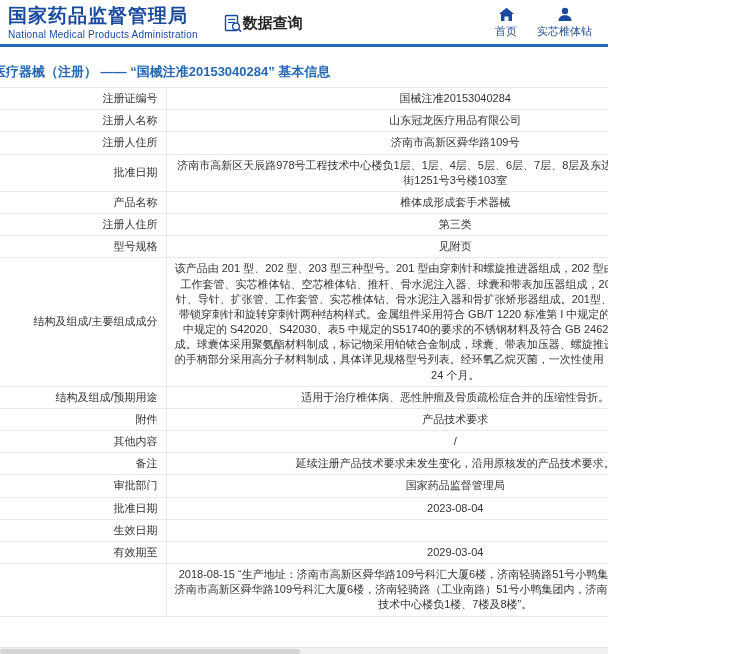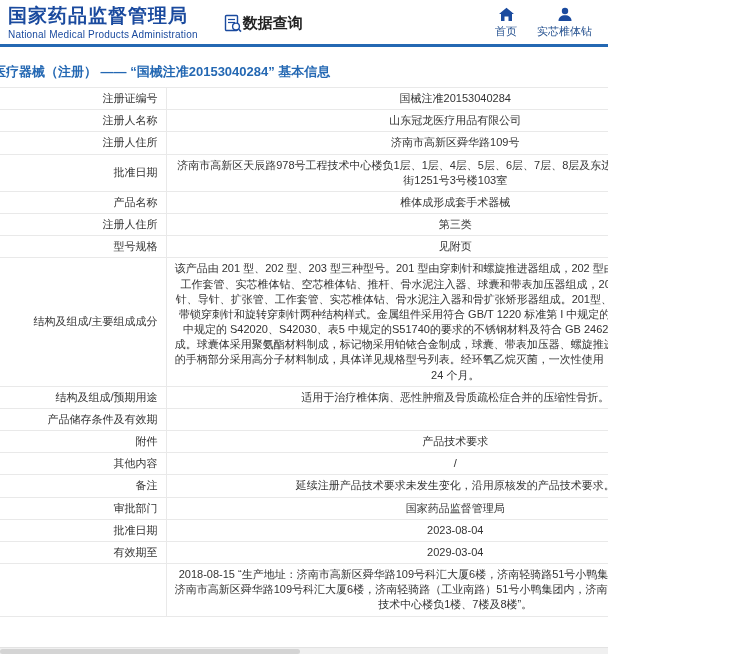--- a/index.html
+++ b/index.html
@@ -116,44 +116,44 @@
         </tr>
         <tr>
           <td class="label-cell">结构及组成/主要组成成分</td>
           <td class="value-cell">该产品由 201 型、202 型、203 型三种型号。201 型由穿刺针和螺旋推进器组成，202 型由穿刺针、导针、扩张管、工作套管、实芯椎体钻、空芯椎体钻、推杆、骨水泥注入器、球囊和带表加压器组成，203 型由螺旋推进器、穿刺针、导针、扩张管、工作套管、实芯椎体钻、骨水泥注入器和骨扩张矫形器组成。201型、202 型和 203 型穿刺针分带锁穿刺针和旋转穿刺针两种结构样式。金属组件采用符合 GB/T 1220 标准第 I 中规定的S30210、S30408 或表 4 中规定的 S42020、S42030、表5 中规定的S51740的要求的不锈钢材料及符合 GB 24627 标准的镍钛合金材料制成。球囊体采用聚氨酯材料制成，标记物采用铂铱合金制成，球囊、带表加压器、螺旋推进器、骨扩张矫形器及器械的手柄部分采用高分子材料制成，具体详见规格型号列表。经环氧乙烷灭菌，一次性使用，灭菌包装。灭菌有效期为24 个月。</td>
         </tr>
         <tr>
           <td class="label-cell">结构及组成/预期用途</td>
           <td class="value-cell">适用于治疗椎体病、恶性肿瘤及骨质疏松症合并的压缩性骨折。</td>
         </tr>
         <tr>
-          <td class="label-cell">产品储存条件及有效期</td>
-          <td class="value-cell"></td>
-        </tr>
-        <tr>
           <td class="label-cell">附件</td>
           <td class="value-cell">产品技术要求</td>
         </tr>
         <tr>
           <td class="label-cell">其他内容</td>
           <td class="value-cell">/</td>
         </tr>
         <tr>
           <td class="label-cell">备注</td>
           <td class="value-cell">延续注册产品技术要求未发生变化，沿用原核发的产品技术要求。</td>
         </tr>
         <tr>
           <td class="label-cell">审批部门</td>
           <td class="value-cell">国家药品监督管理局</td>
         </tr>
         <tr>
           <td class="label-cell">批准日期</td>
           <td class="value-cell">2023-08-04</td>
         </tr>
         <tr>
+          <td class="label-cell">生效日期</td>
+          <td class="value-cell"></td>
+        </tr>
+        <tr>
           <td class="label-cell">有效期至</td>
           <td class="value-cell">2029-03-04</td>
         </tr>
         <tr>
           <td class="label-cell"></td>
           <td class="value-cell">2018-08-15 “生产地址：济南市高新区舜华路109号科汇大厦6楼，济南轻骑路51号小鸭集团内” 变更为 “生产地址：济南市高新区舜华路109号科汇大厦6楼，济南轻骑路（工业南路）51号小鸭集团内，济南市高新区天辰路978号工程技术中心楼负1楼、7楼及8楼”。</td>
         </tr>
       </tbody>
   </table>
 

